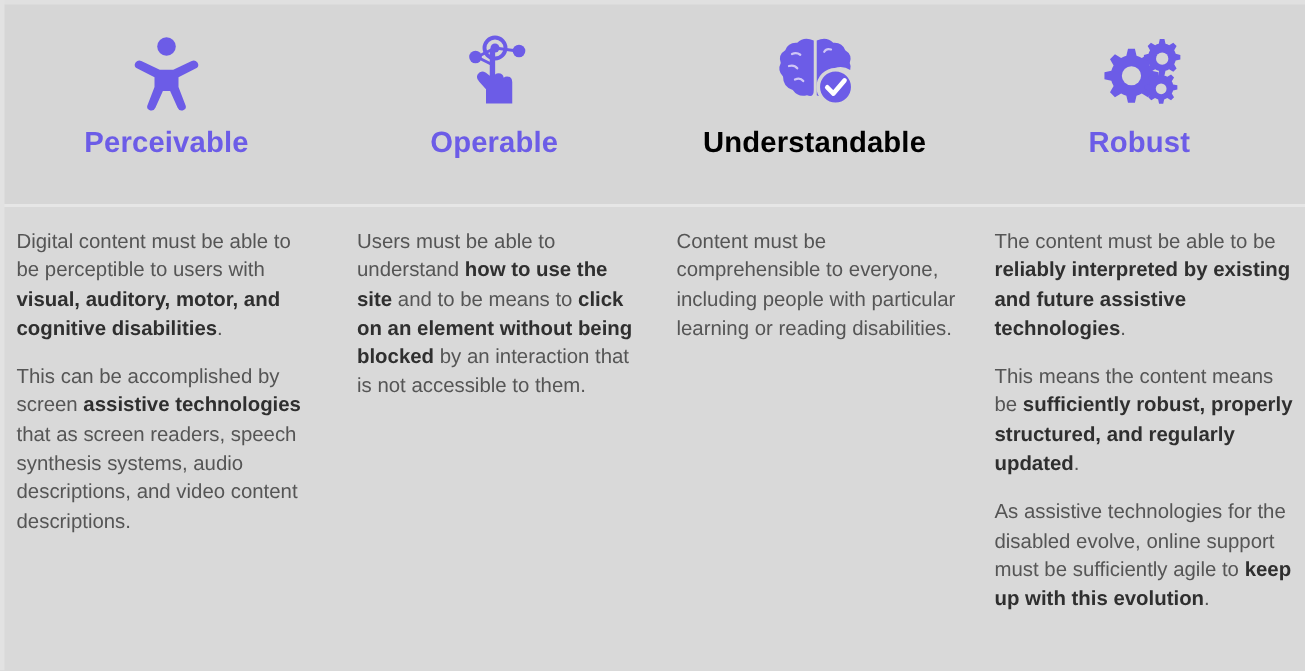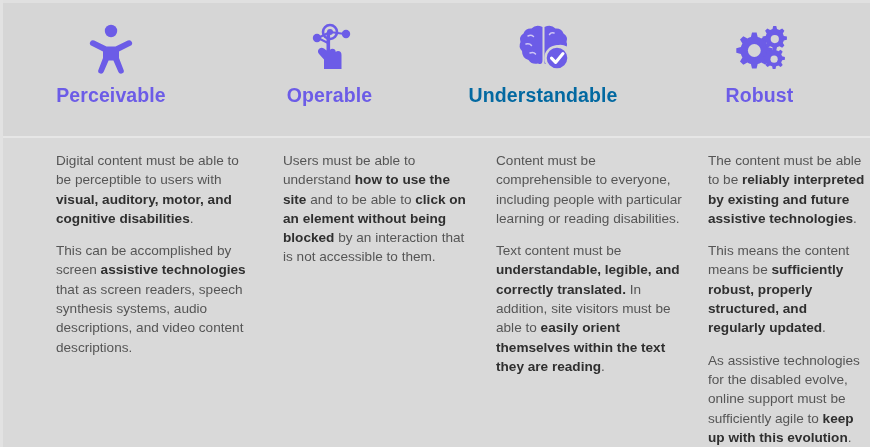--- a/index.html
+++ b/index.html
@@ -144,21 +144,21 @@
       <div class="pillar-icon">
         <svg width="54" height="52" viewBox="0 0 54 52" aria-hidden="true">
           <path d="M26.5 5 Q20 2 15.5 6.5 Q9.5 6 7.5 11.5 Q2.5 14.5 4.5 20 Q2 25 6 29 Q6 36 12.5 38 Q16 43 22 41.5 Q26.5 43.5 26.5 38 Z" fill="#6c5ce7"></path>
           <path d="M28.5 5 Q35 2 39.5 6.5 Q45.5 6 47.5 11.5 Q52.5 14.5 50.5 20 Q51.6 22.2 50.8 24.6 Q46 21.5 40.5 23.3 Q34.5 25.3 32.8 31.5 Q31.5 36.4 34 40.6 Q31 43 28.5 41.5 Z" fill="#6c5ce7"></path>
           <path d="M12 14 Q15 12.5 17.5 14.5 M10 22 Q13.5 21 15.5 23.5 M14 31 Q17.5 29.5 19.5 32" stroke="#cfc6f5" stroke-width="1.5" fill="none" stroke-linecap="round"></path>
           <path d="M38 11 Q35 10 33.5 12.5" stroke="#cfc6f5" stroke-width="1.5" fill="none" stroke-linecap="round"></path>
           <circle cx="41" cy="36" r="11.5" fill="#6c5ce7" stroke="#d6d6d6" stroke-width="2.4"></circle>
           <path d="M35.5 36.2 L39.6 40.4 L47 31.6" stroke="#ffffff" stroke-width="3.1" fill="none" stroke-linecap="round" stroke-linejoin="round"></path>
         </svg>
       </div>
-      <div class="pillar-title" style="color: #0369a1;">Understandable</div>
+      <div class="pillar-title" style="color: #000000;">Understandable</div>
     </div>
 
     <div class="header-cell">
       <div class="pillar-icon">
         <svg width="58" height="54" viewBox="0 0 58 54" aria-hidden="true">
           <g fill="#6c5ce7">
             <path d="M21 11.5 l4.6 0 l1.1 4.6 a13 13 0 0 1 3.5 1.5 l4.1 -2.4 l3.3 3.3 l-2.4 4.1 a13 13 0 0 1 1.5 3.5 l4.6 1.1 l0 4.6 l-4.6 1.1 a13 13 0 0 1 -1.5 3.5 l2.4 4.1 l-3.3 3.3 l-4.1 -2.4 a13 13 0 0 1 -3.5 1.5 l-1.1 4.6 l-4.6 0 l-1.1 -4.6 a13 13 0 0 1 -3.5 -1.5 l-4.1 2.4 l-3.3 -3.3 l2.4 -4.1 a13 13 0 0 1 -1.5 -3.5 l-4.6 -1.1 l0 -4.6 l4.6 -1.1 a13 13 0 0 1 1.5 -3.5 l-2.4 -4.1 l3.3 -3.3 l4.1 2.4 a13 13 0 0 1 3.5 -1.5 Z"></path>
           </g>
           <circle cx="23.3" cy="29.5" r="6.4" fill="#d6d6d6"></circle>
           <g fill="#6c5ce7">
@@ -170,30 +170,29 @@
           </g>
           <circle cx="43.1" cy="38.2" r="3.6" fill="#d6d6d6"></circle>
         </svg>
       </div>
       <div class="pillar-title" style="color: rgb(108, 92, 231);">Robust</div>
     </div>
 
   </div>
 
   <div class="body-row" style="background: rgb(217, 217, 217);">
-    <div class="body-cell" style="color: rgb(85, 85, 85); margin-left: 45px;">
+    <div class="body-cell" style="color: rgb(85, 85, 85);">
         <p><span>Digital content must be able to be perceptible to users with </span><b style="color: rgb(47, 47, 47);">visual, auditory, motor, and cognitive disabilities</b><span>.</span></p>
         <p><span>This can be accomplished by screen </span><b style="color: rgb(47, 47, 47); text-align: right;">assistive technologies</b><span> that as screen readers, speech synthesis systems, audio descriptions, and video content descriptions.</span></p>
       </div>
     <div class="body-cell" style="color: rgb(85, 85, 85);">
-        <p><span>Users must be able to understand </span><b style="color: rgb(47, 47, 47);">how to use the site</b><span> and to be able to </span><b style="color: rgb(47, 47, 47);">click on an element without being blocked</b><span>  by an interaction that is not accessible to them.</span></p>
+        <p><span>Users must be able to understand </span><b style="color: rgb(47, 47, 47);">how to use the site</b><span> and to be means to </span><b style="color: rgb(47, 47, 47);">click on an element without being blocked</b><span>  by an interaction that is not accessible to them.</span></p>
       </div>
     <div class="body-cell" style="color: rgb(85, 85, 85);">
         <p><span>Content must be comprehensible to everyone, including people with particular learning or reading disabilities.</span></p>
-        <p><span>Text content must be </span><b style="color: rgb(47, 47, 47);">understandable, legible, and correctly translated.</b><span> In addition, site visitors must be able to </span><b style="color: rgb(47, 47, 47);">easily orient themselves within the text they are reading</b><span>.</span></p>
       </div>
     <div class="body-cell" style="color: rgb(85, 85, 85);">
         <p><span>The content must be able to be </span><b style="color: rgb(47, 47, 47);">reliably interpreted by existing and future assistive technologies</b><span>.</span></p>
         <p><span>This means the content means be </span><b style="color: rgb(47, 47, 47);">sufficiently robust, properly structured, and regularly updated</b><span>.</span></p>
         <p><span>As assistive technologies for the disabled evolve, online support must be sufficiently agile to </span><b style="color: rgb(47, 47, 47);">keep up with this evolution</b><span>.</span></p>
       </div>
   </div>
 
 </div>
 

